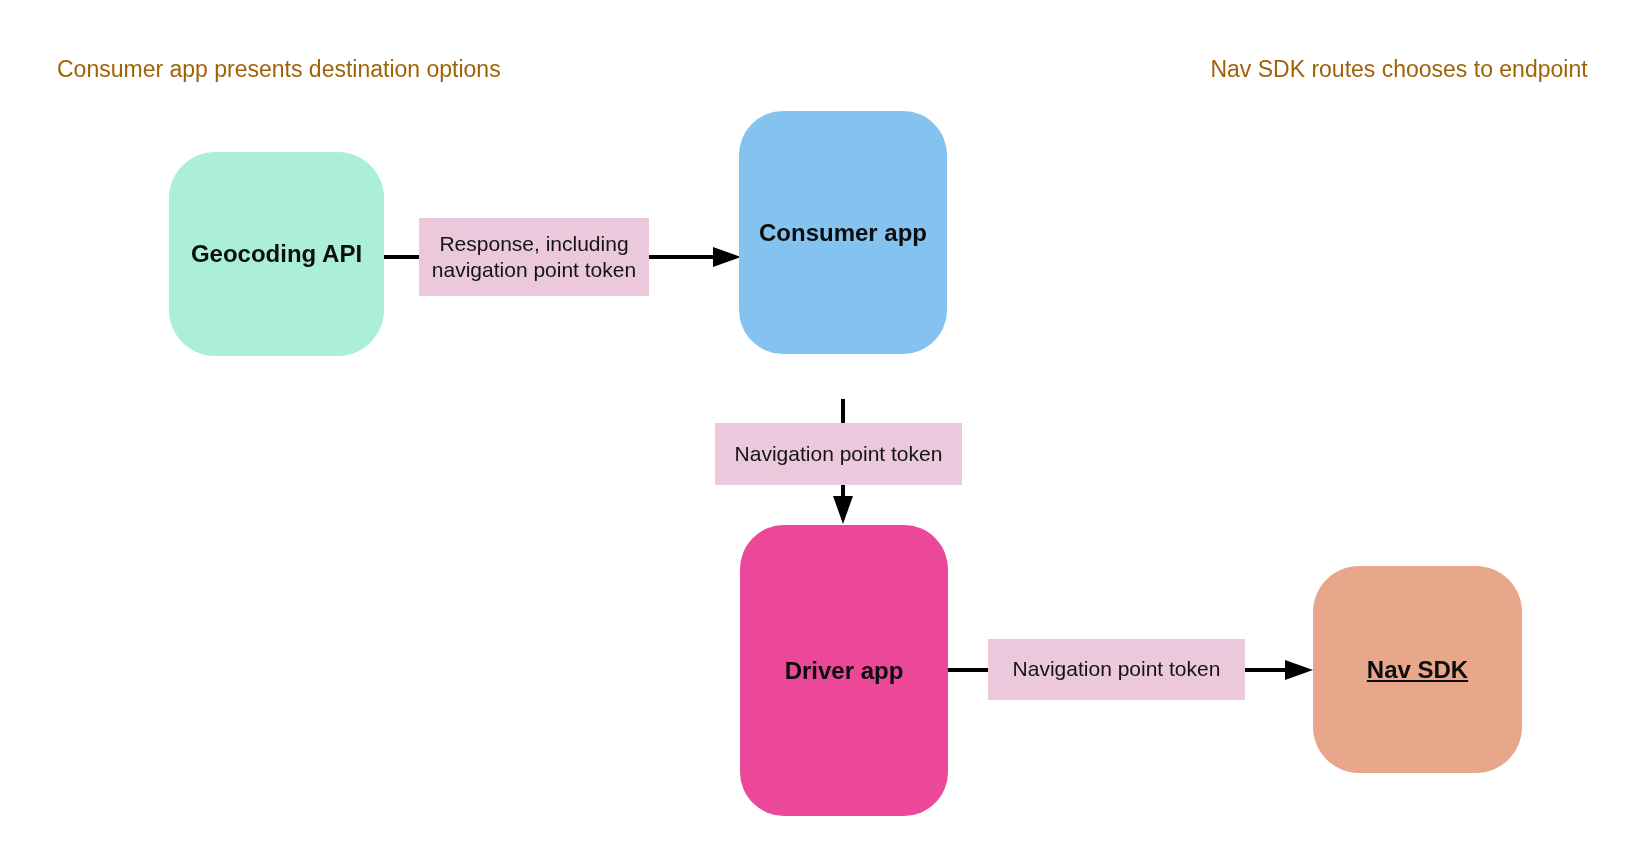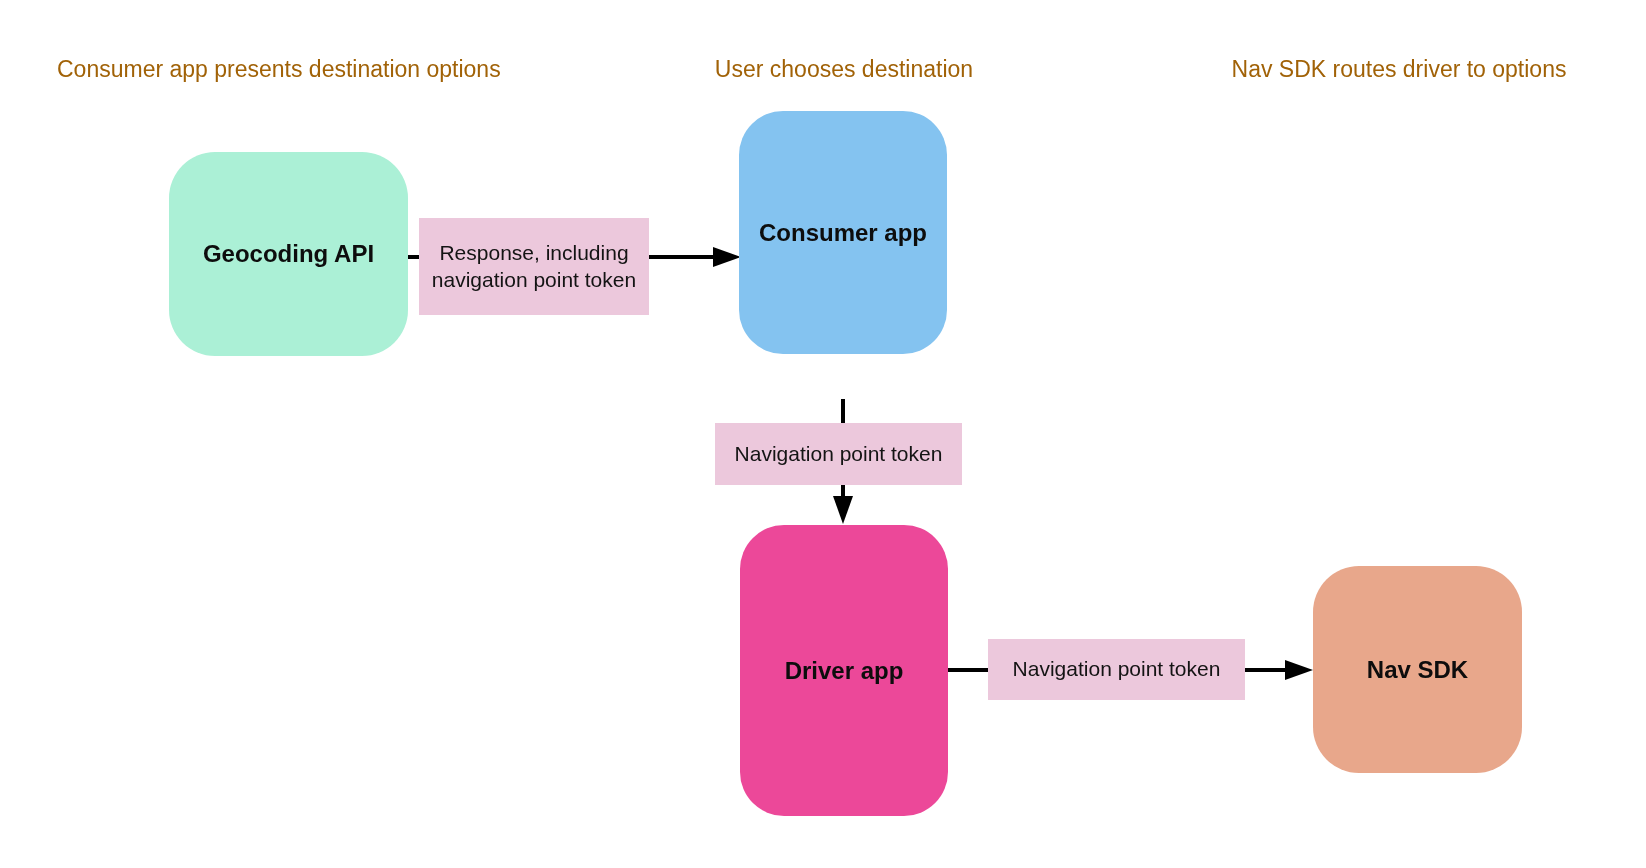--- a/index.html
+++ b/index.html
@@ -37,60 +37,59 @@
     display: flex;
     align-items: center;
     justify-content: center;
     font-size: 24px;
     font-weight: 700;
     color: #0d0d0d;
     z-index: 2;
     text-align: center;
   }
   .node-geocoding {
-    left: 169px; top: 152px; width: 239px; height: 204px;
+    left: 169px; top: 152px; width: 215px; height: 204px;
     background: #abf0d6; border-radius: 46px;
   }
   .node-consumer {
     left: 739px; top: 111px; width: 208px; height: 243px;
     background: #84c3f0; border-radius: 44px;
   }
   .node-driver {
     left: 740px; top: 525px; width: 208px; height: 291px;
     background: #ec4899; border-radius: 44px;
   }
   .node-navsdk {
     left: 1313px; top: 566px; width: 209px; height: 207px;
-    background: #e8a78b; border-radius: 46px;
+    background: #e8a78b; border-radius: 46px; text-decoration: underline;
   }
   .edge-label {
     position: absolute;
     display: flex;
     align-items: center;
     justify-content: center;
     background: #ecc8dc;
     color: #141414;
     font-size: 21px;
     font-weight: 400;
     line-height: 1.25;
     text-align: center;
     z-index: 3;
   }
-  .edge-label-1 { left: 419px; top: 218px; width: 230px; height: 97px; padding: 0 8px; box-sizing: border-box; justify-content: flex-end; }
+  .edge-label-1 { left: 419px; top: 218px; width: 230px; height: 78px; padding: 0 8px; box-sizing: border-box; justify-content: flex-end; }
   .edge-label-2 { left: 715px; top: 423px; width: 247px; height: 62px; }
   .edge-label-3 { left: 988px; top: 639px; width: 257px; height: 61px; }
 </style>
 </head>
 <body>
 
 <div class="canvas">
 
   <div class="stage-header" style="left:57px;">Consumer app presents destination options</div>
-  <div class="stage-header centered" style="left:844px;">User chooses destination</div>
-  <div class="stage-header centered" style="left:1399px;">Nav SDK routes driver to options</div>
+  <div class="stage-header centered" style="left:1399px;">Nav SDK routes chooses to endpoint</div>
 
   <svg class="arrow-layer" width="1646" height="868" viewBox="0 0 1646 868">
     <g>
       <line x1="378" y1="257" x2="717" y2="257" stroke="#000000" stroke-width="4"></line>
       <polygon points="741,257 713,247 713,267" fill="#000000"></polygon>
     </g>
     <g>
       <line x1="843" y1="399" x2="843" y2="500" stroke="#000000" stroke-width="4"></line>
       <polygon points="843,524 833,496 853,496" fill="#000000"></polygon>
     </g>

